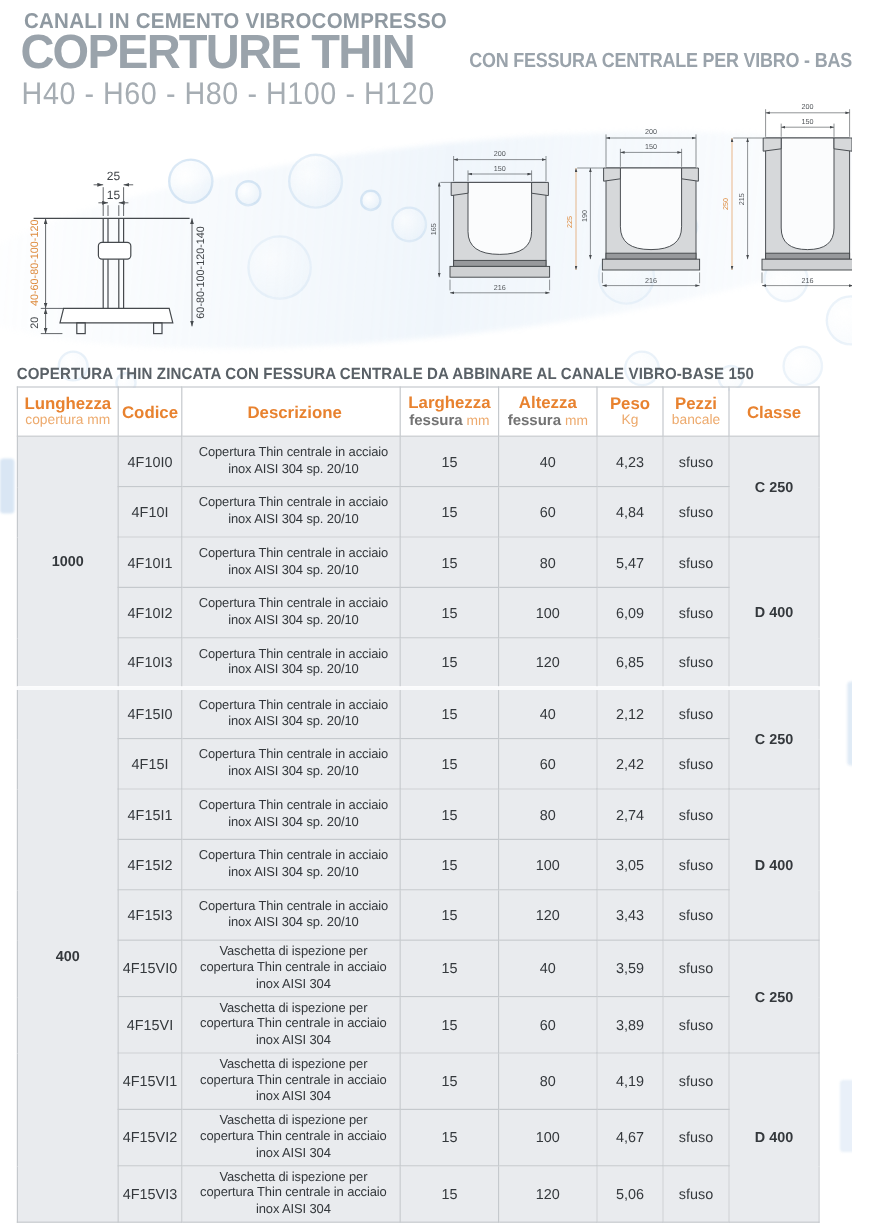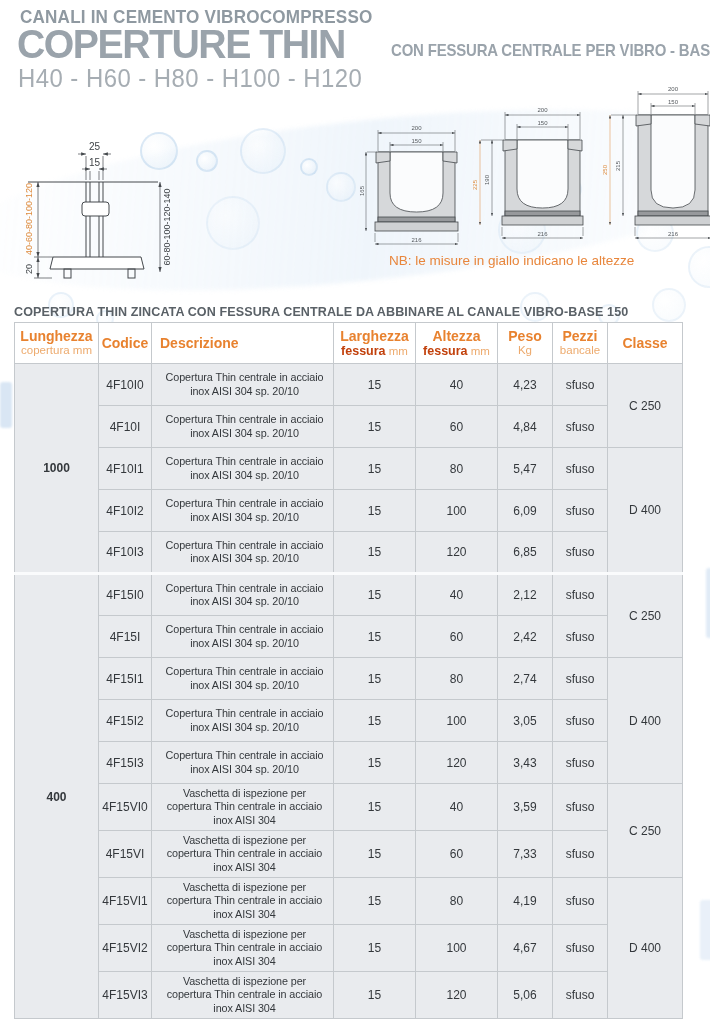--- a/index.html
+++ b/index.html
@@ -32,31 +32,31 @@
   .nb{position:absolute;left:389px;top:252px;font-size:13.5px;line-height:1.35;color:#e8863c;
       font-weight:400;white-space:nowrap;}
 
   .section-title{position:absolute;left:14px;top:304px;font-size:13.5px;font-weight:700;color:#5a6167;
                  transform:scaleX(.93);transform-origin:left top;white-space:nowrap;letter-spacing:.1px;}
 
   table.catalog{position:absolute;left:14px;top:322px;width:668px;border-collapse:collapse;table-layout:fixed;}
   table.catalog td, table.catalog th{border:1px solid #c5c9cd;overflow:hidden;}
   table.catalog thead tr{height:41px;}
   table.catalog thead th{background:#fff;vertical-align:middle;text-align:center;padding:1px 2px;}
-  table.catalog thead th.left{text-align:left;padding-left:8px;}
+  table.catalog thead th.left{text-align:center;padding-left:8px;}
   .h1{color:#e8822f;font-weight:700;font-size:14px;line-height:1.15;}
   .h2{color:#edaa6d;font-weight:400;font-size:11.5px;line-height:1.15;}
-  .h2 .strong{color:#c2410c;font-weight:700;font-size:12.5px;}
+  .h2 .strong{color:#737373;font-weight:700;font-size:12.5px;}
   table.catalog tbody td{background:#e9ebee;color:#34383c;font-size:12px;text-align:center;vertical-align:middle;padding:1px 2px;}
   table.catalog tbody tr.r2{height:42px;}
   table.catalog tbody tr.r3{height:47px;}
   td.desc{text-align:right;padding:2px 4px 2px 8px !important;font-size:10.8px !important;line-height:1.25;letter-spacing:-.1px;}
   td.code{font-size:12px;}
   td.len{font-weight:700;font-size:14.5px;color:#1f2327;}
-  td.classe{font-weight:400;font-size:13px;color:#26292c;}
+  td.classe{font-weight:700;font-size:13px;color:#26292c;}
   tr.sep td{border-top:3px solid #fafbfc;}
 </style>
 </head>
 <body>
 
 <div class="page">
 
   <div class="decor">
     <div class="wash" style="left:-40px;top:120px;width:820px;height:160px;transform:rotate(-6deg);"></div>
     <div class="bubble" style="left:140px;top:132px;width:34px;height:34px;"></div>
@@ -208,21 +208,20 @@
         <line x1="39" y1="156" x2="115" y2="156" marker-start="url(#arr)" marker-end="url(#arr)"></line>
       </g>
       <text x="77" y="9" font-size="6" fill="#55595d" text-anchor="middle">200</text>
       <text x="77" y="21.5" font-size="6" fill="#55595d" text-anchor="middle">150</text>
       <text transform="rotate(-90 11 88)" x="11" y="88" font-size="6" fill="#dd8a3c" text-anchor="middle">250</text>
       <text transform="rotate(-90 24 84)" x="24" y="84" font-size="6" fill="#55595d" text-anchor="middle">215</text>
       <text x="77" y="154" font-size="6" fill="#55595d" text-anchor="middle">216</text>
     </svg>
 
     <div class="nb">
-      <div>NB: le misure in giallo indicano le altezze</div>
     </div>
 
     <div class="section-title">COPERTURA THIN ZINCATA CON FESSURA CENTRALE DA ABBINARE AL CANALE VIBRO-BASE 150</div>
 
     <table class="catalog">
       <colgroup>
         <col style="width:84px">
           <col style="width:53px">
           <col style="width:182px">
           <col style="width:82px">
@@ -358,21 +357,21 @@
           <td>40</td>
           <td>3,59</td>
           <td>sfuso</td>
           <td class="classe" rowspan="2">C 250</td>
         </tr>
         <tr class="r3">
           <td class="code">4F15VI</td>
           <td class="desc">Vaschetta di ispezione per copertura Thin centrale in acciaio inox AISI 304</td>
           <td>15</td>
           <td>60</td>
-          <td>7,33</td>
+          <td>3,89</td>
           <td>sfuso</td>
         </tr>
         <tr class="r3">
           <td class="code">4F15VI1</td>
           <td class="desc">Vaschetta di ispezione per copertura Thin centrale in acciaio inox AISI 304</td>
           <td>15</td>
           <td>80</td>
           <td>4,19</td>
           <td>sfuso</td>
           <td class="classe" rowspan="3">D 400</td>

